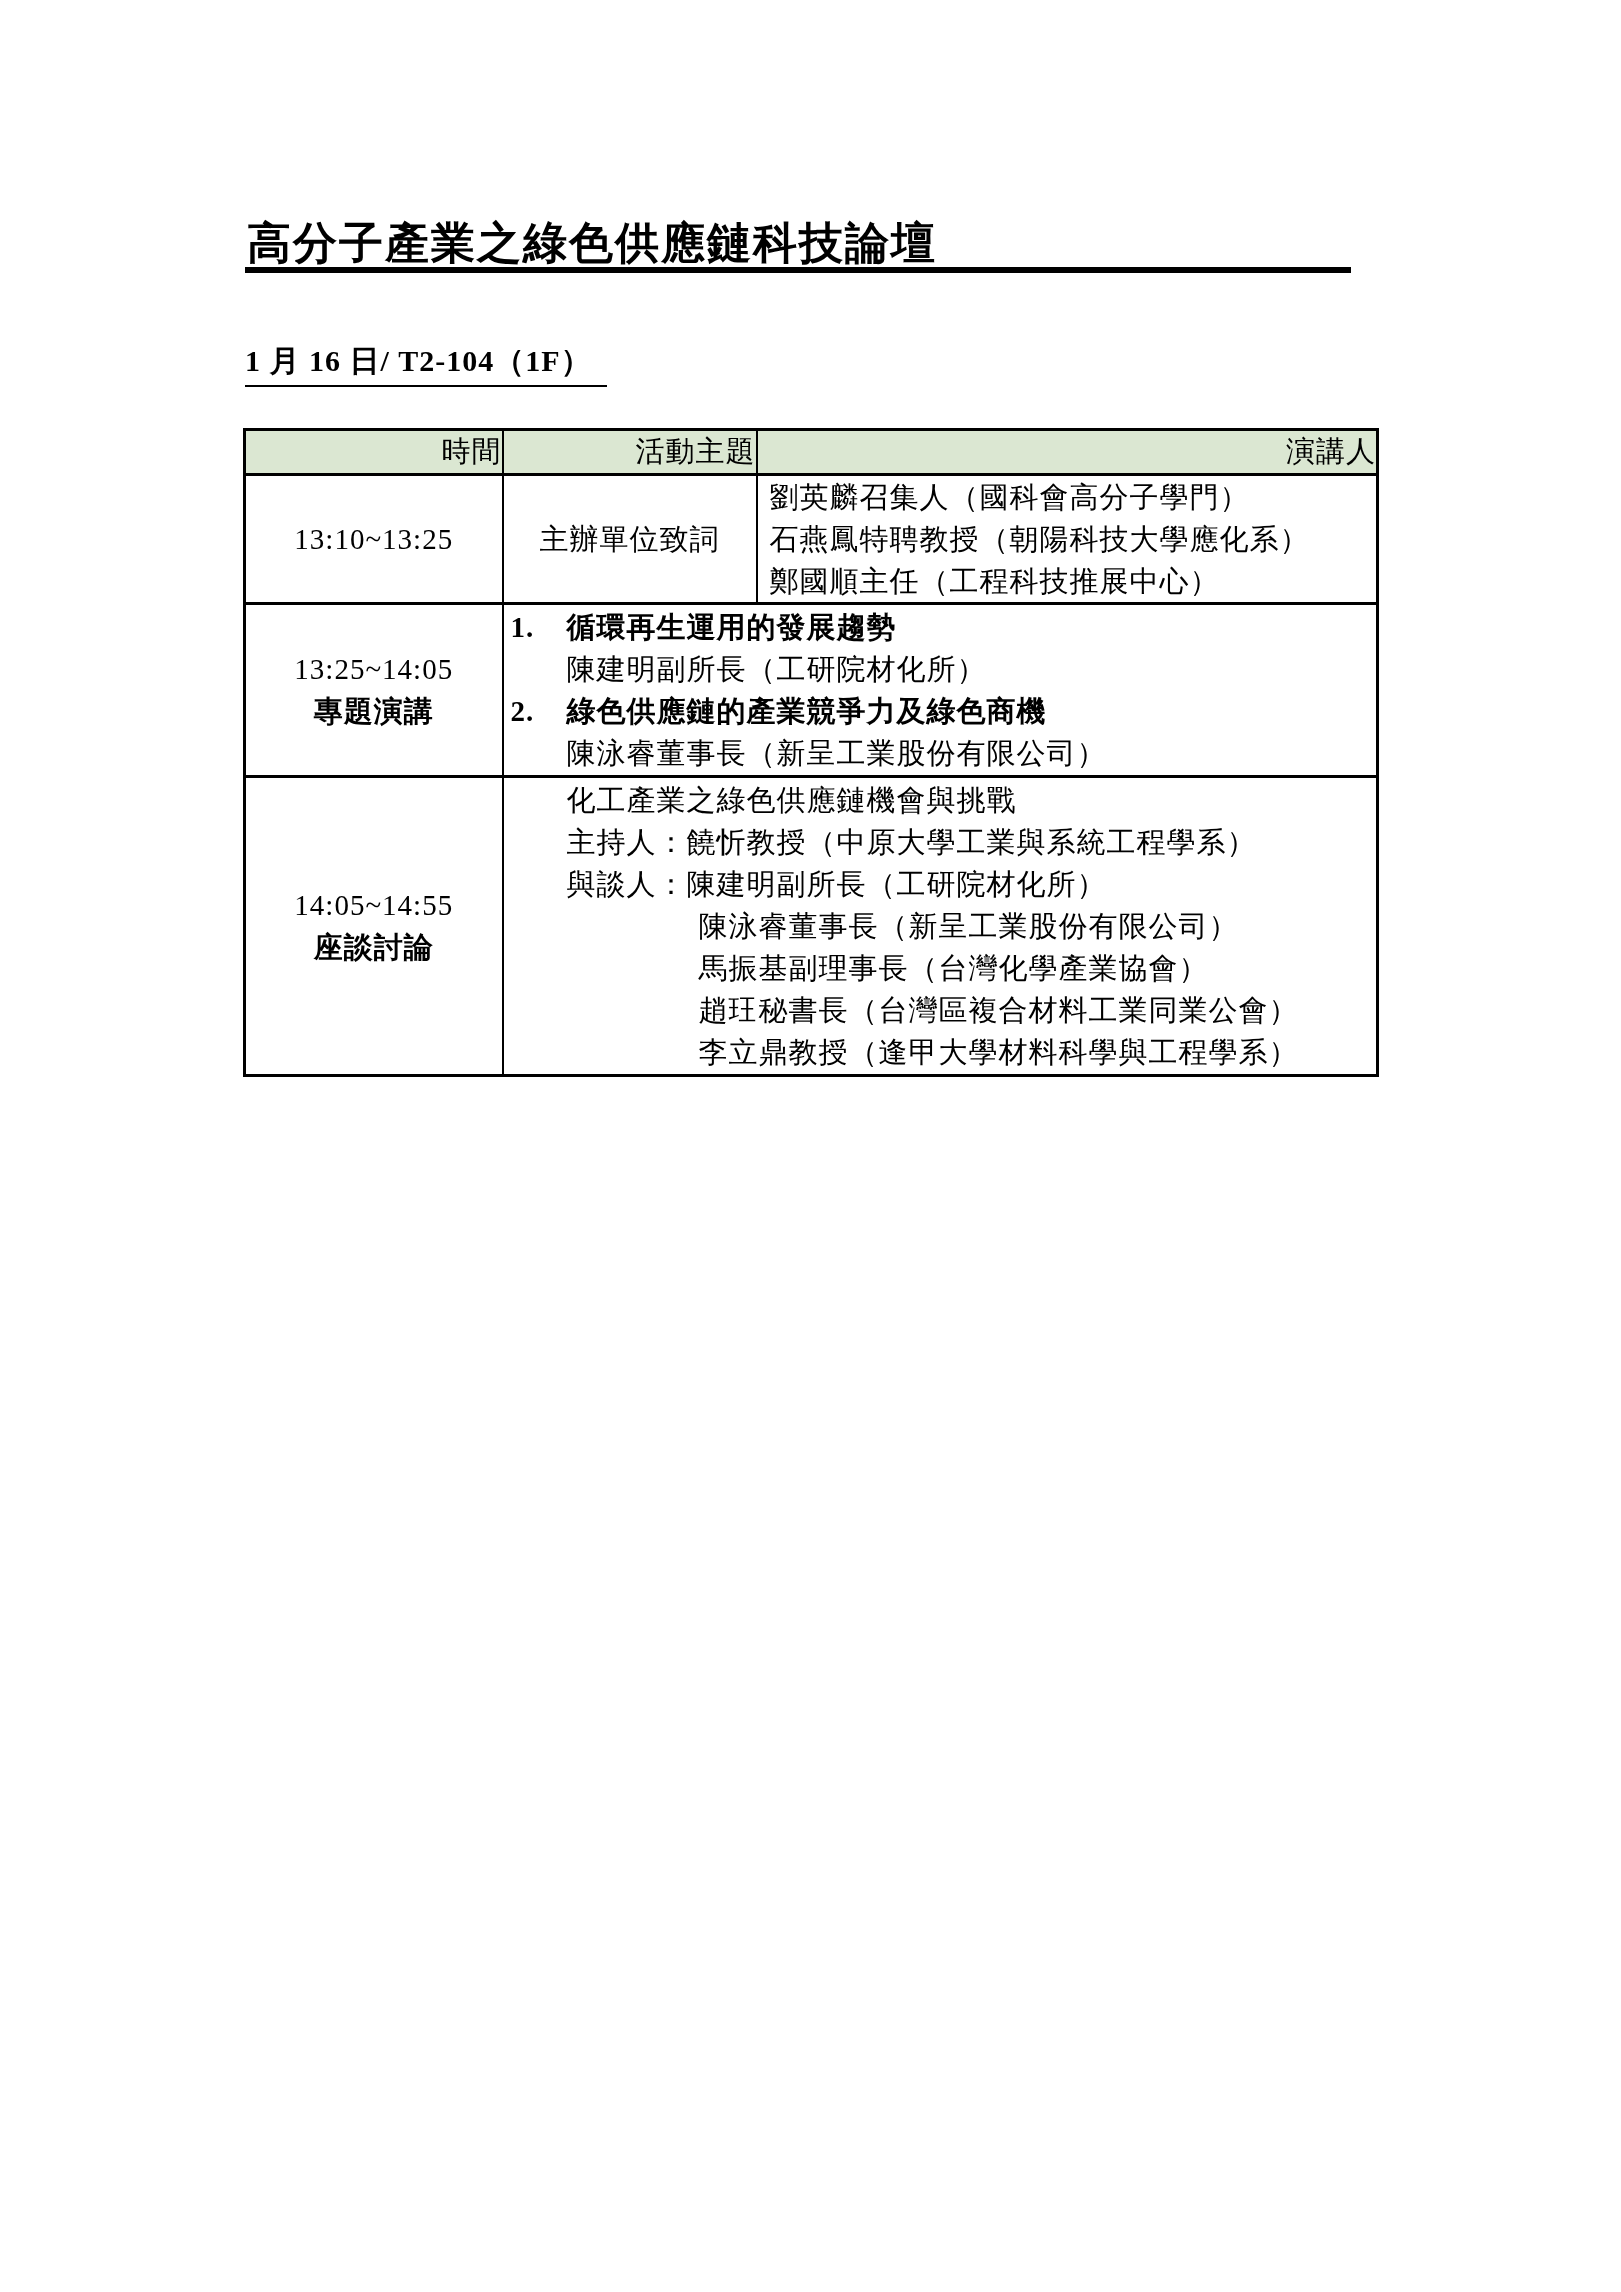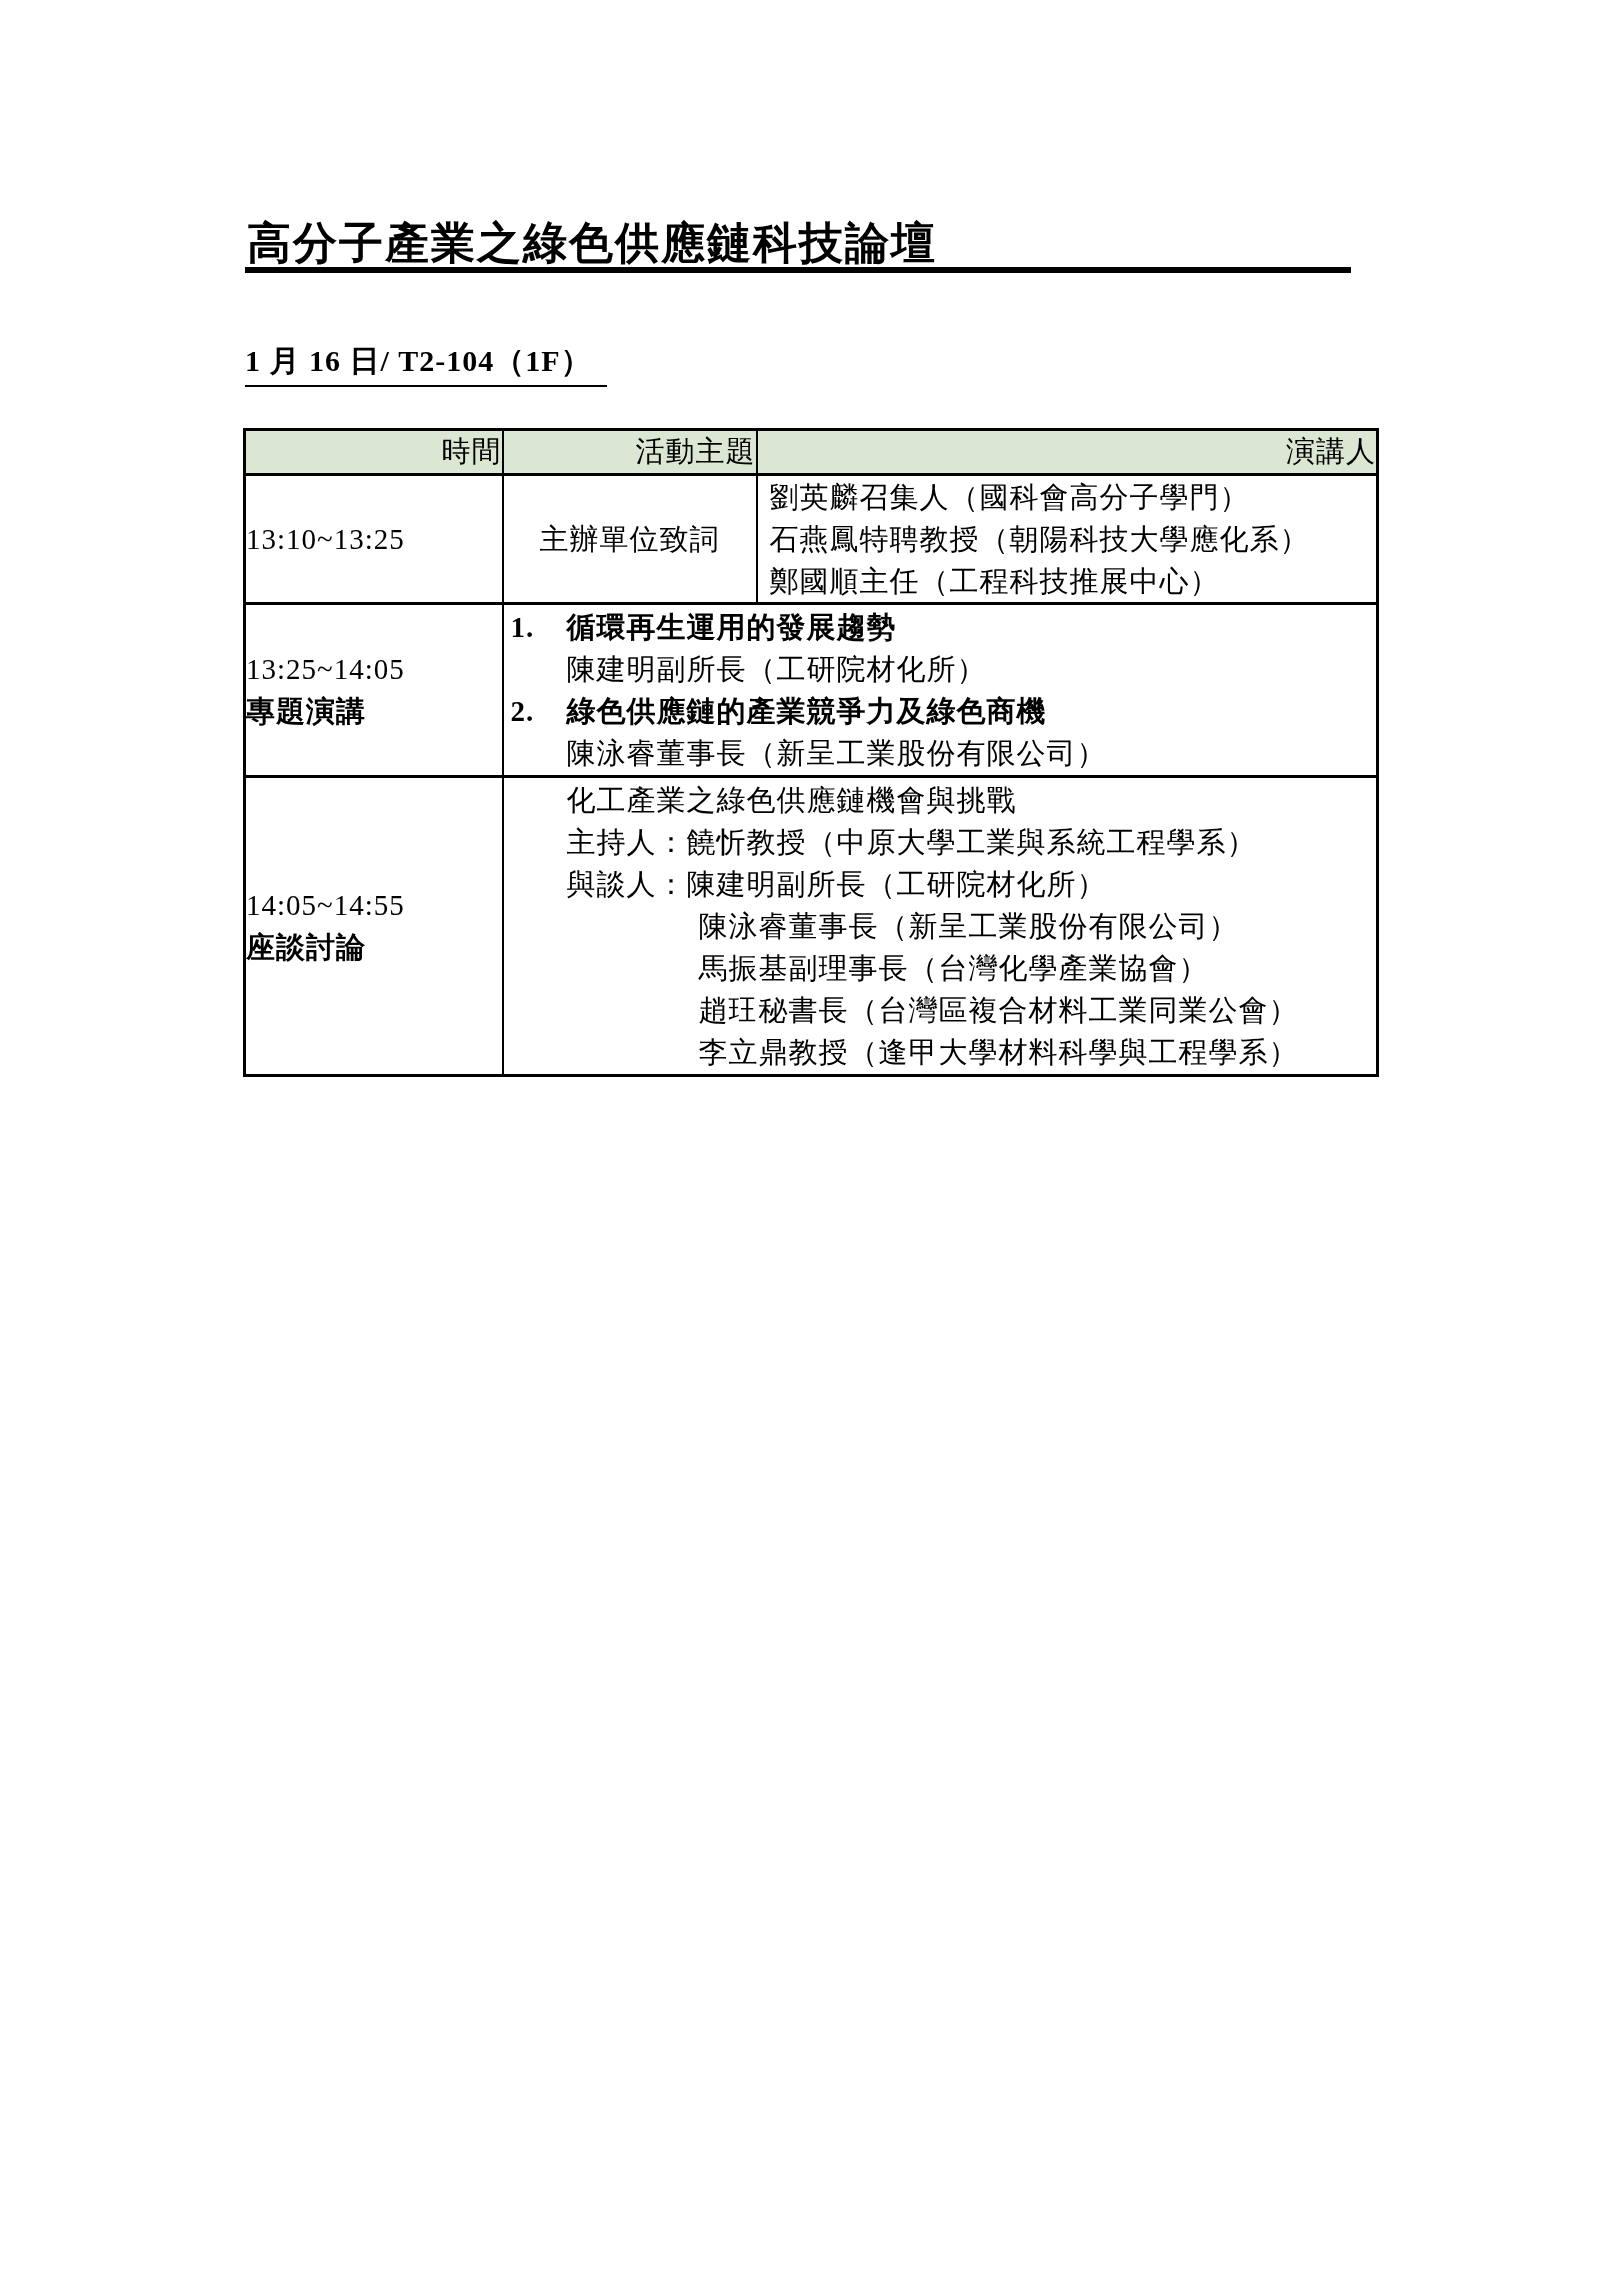--- a/index.html
+++ b/index.html
@@ -43,21 +43,21 @@
   .agenda th {
     background: var(--header-fill, #dbe7d2);
     font-weight: normal;
     height: 45px;
     text-align: right;
   }
   .col-time  { width: 258px; }
   .col-topic { width: 254px; }
   .col-speak { width: 621px; }
 
-  .time-cell { text-align: left; }
+  .time-cell { text-align: center; }
   .time-label { font-weight: bold; }
   .cell-center { text-align: center; }
 
   .line { line-height: 42px; white-space: nowrap; }
 
   .speakers-cell { padding-left: 12px; }
   .merged-cell   { padding-left: 6.9px; }
 
   .row-opening  td { height: 125px; }
   .row-keynote  td { height: 173px; }

